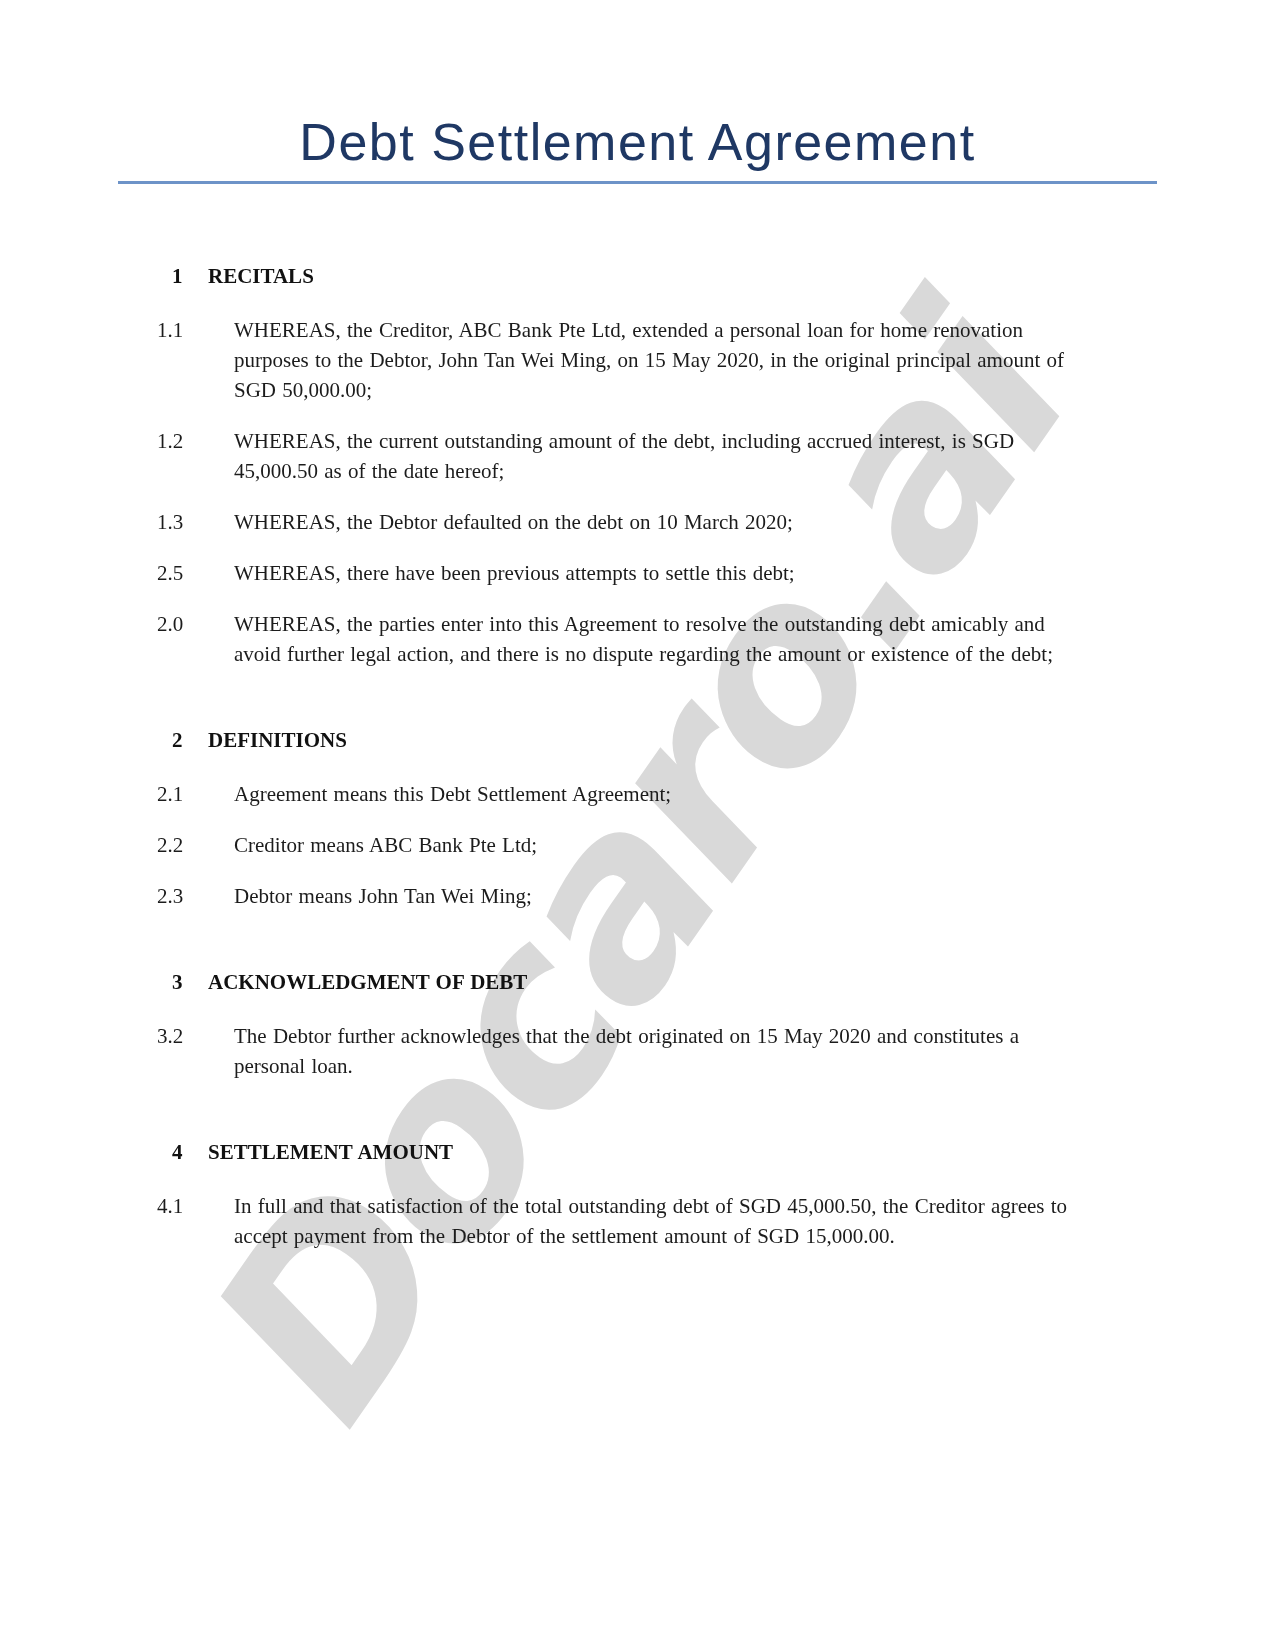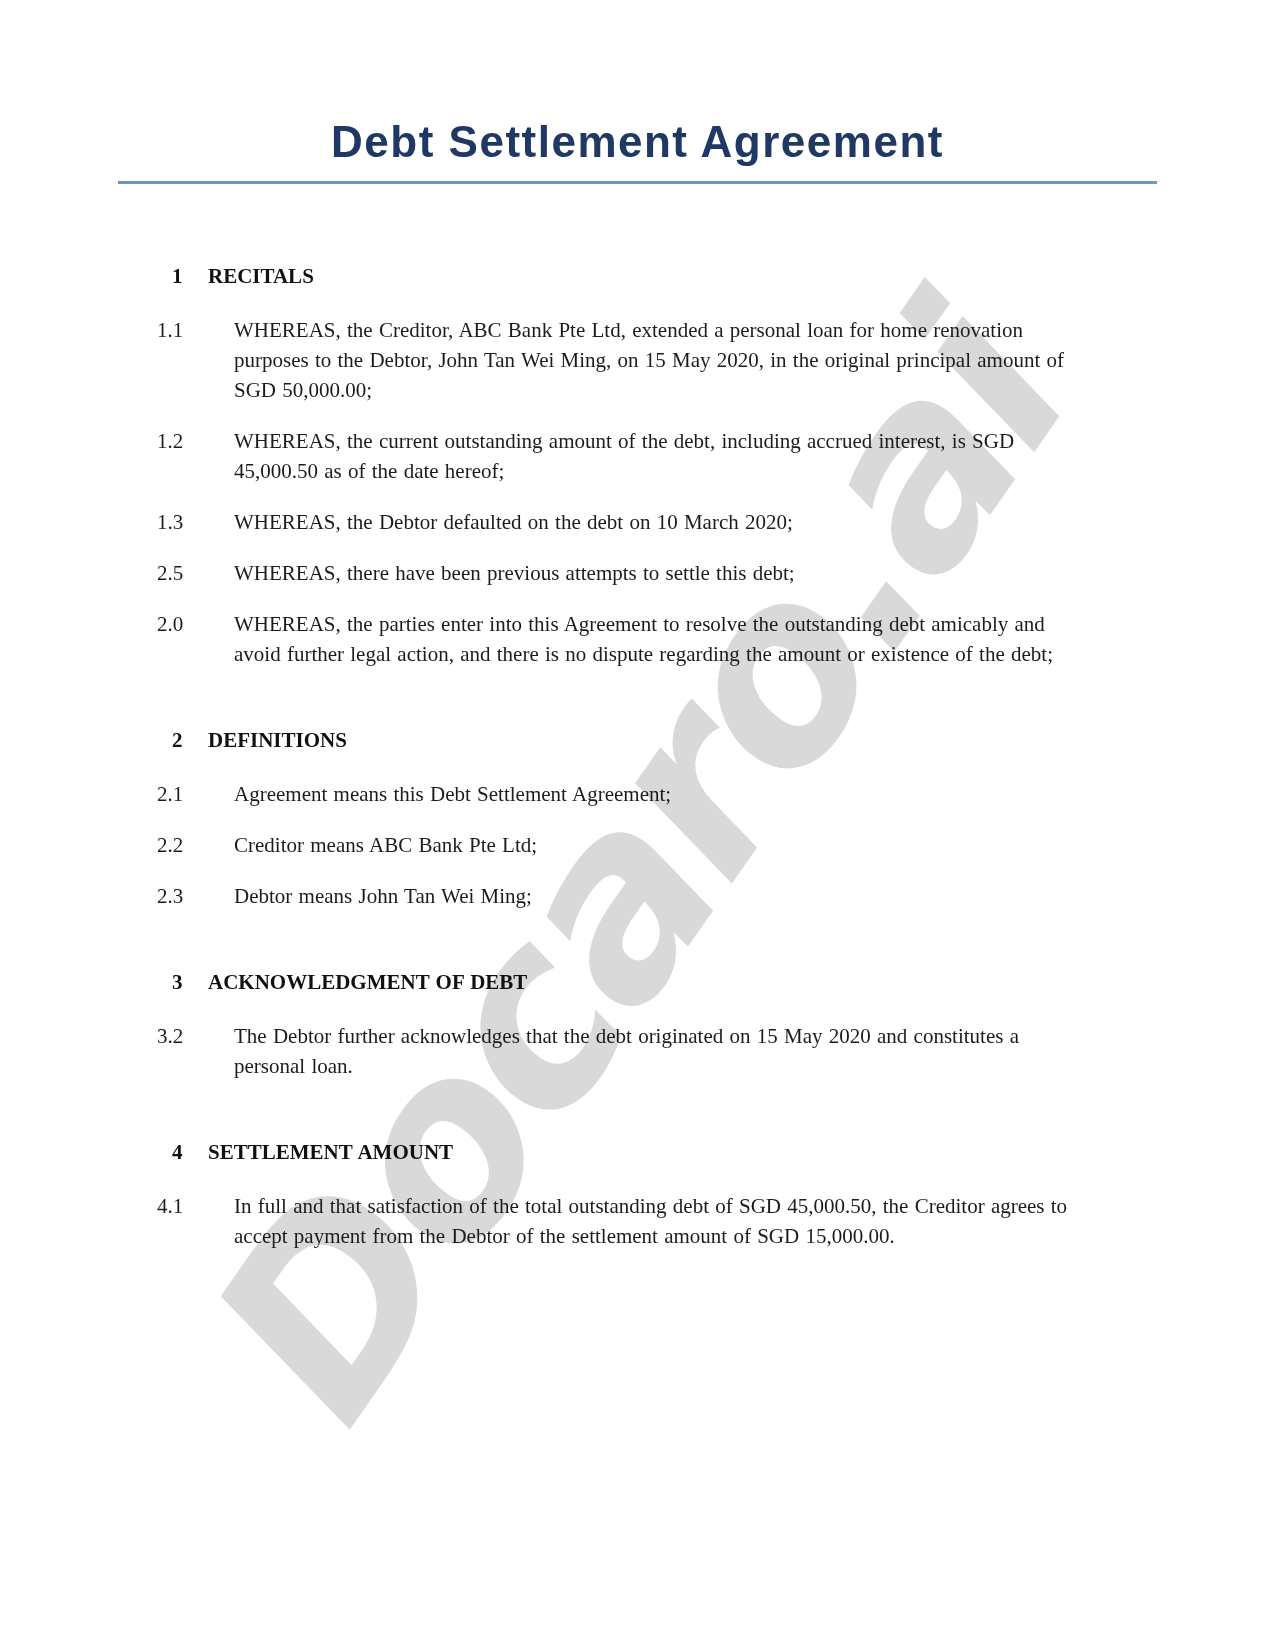--- a/index.html
+++ b/index.html
@@ -36,22 +36,22 @@
   
   .content{position:relative;z-index:1;}
   .doc-header{
     margin:0 118px;
     padding-top:116px;
     text-align:center;
   }
   .doc-title{
     margin:0;
     font-family:"Liberation Sans", sans-serif;
-    font-weight:700;
-    font-size:44px;
+    font-weight:400;
+    font-size:52px;
     line-height:52px;
     letter-spacing:1.5px;
     color:var(--title-color);
   }
   .title-rule{
     margin-top:13px;
     height:3px;
     background:var(--rule-color);
   }
   .doc-body{

